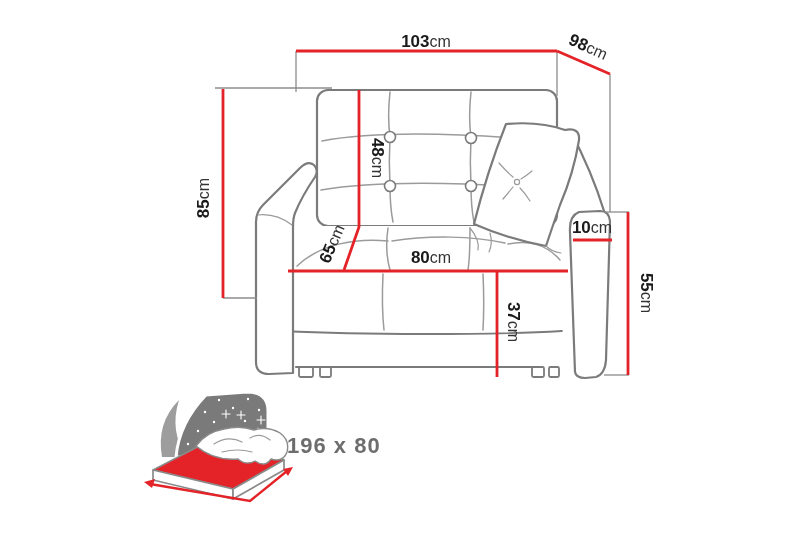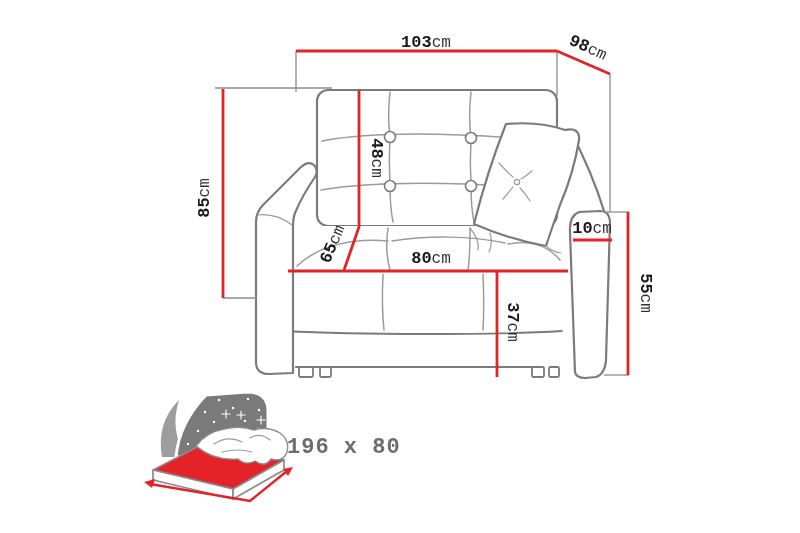--- a/index.html
+++ b/index.html
@@ -1,17 +1,17 @@
 <!DOCTYPE html>
 <html><head>
 <meta charset="utf-8">
 <style>
   html,body{margin:0;padding:0;background:#ffffff;}
   .stage{position:relative;width:800px;height:533px;background:#fff;overflow:hidden;
-         font-family:Liberation Mono, monospace;}
+         font-family:Liberation Sans, sans-serif;}
   svg{display:block;}
   .outline{fill:#ffffff;stroke:#7b7b7b;stroke-width:2.2;stroke-linecap:round;stroke-linejoin:round;}
   .outline-nf{fill:none;stroke:#7b7b7b;stroke-width:2.2;stroke-linecap:round;stroke-linejoin:round;}
   .seam{fill:none;stroke:#9b9b9b;stroke-width:1.5;stroke-linecap:round;}
   .ext{fill:none;stroke:#8c8c8c;stroke-width:1.3;}
   .red{fill:none;stroke:#e42329;stroke-width:2.8;}
   .redfill{fill:#e42329;}
   .dim .num{font-size:17px;font-weight:bold;fill:#1a1a1a;}
   .dim .unit{font-size:16px;font-weight:normal;fill:#333333;}
   .bedlabel{font-size:22px;font-weight:bold;fill:#6d6d6d;letter-spacing:1px;}

